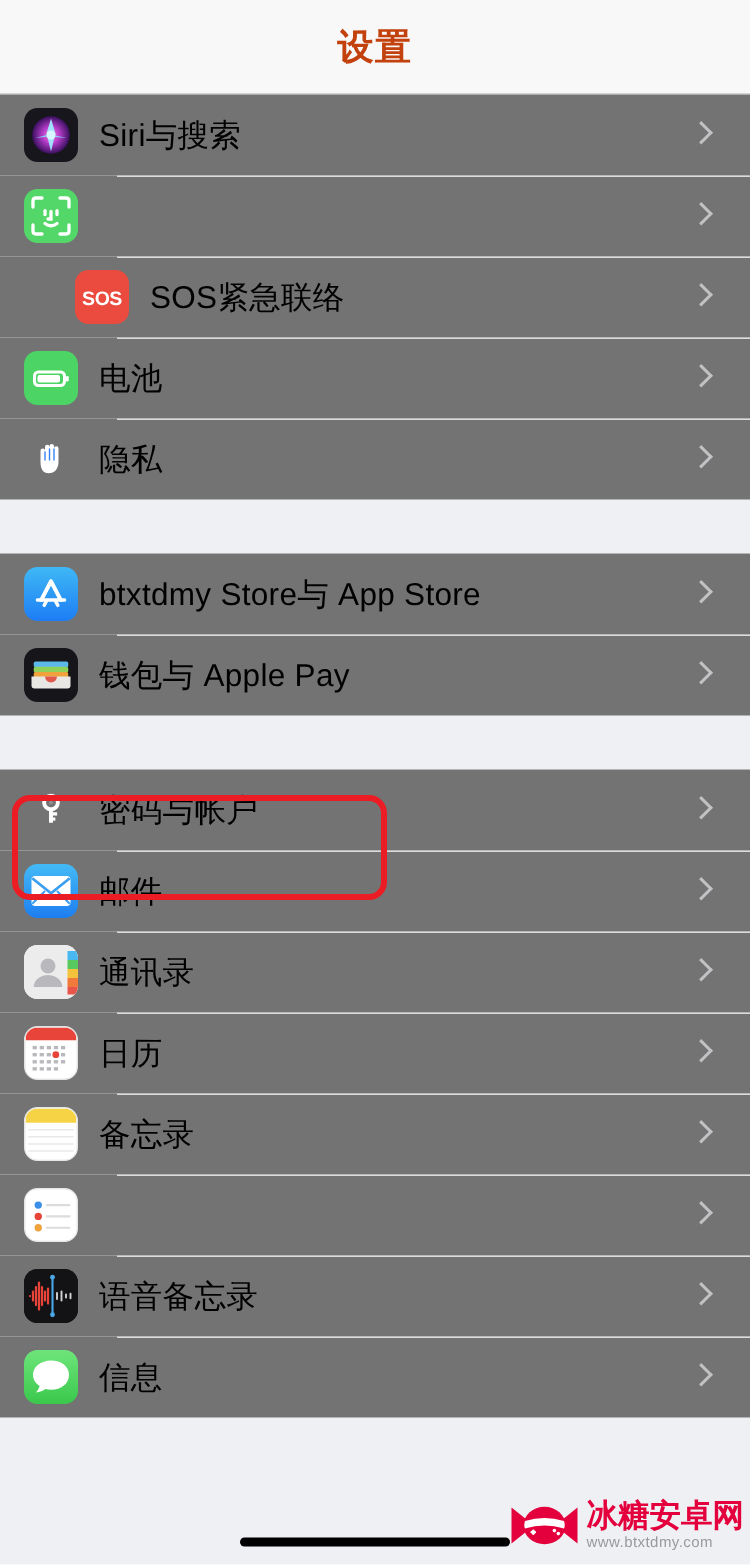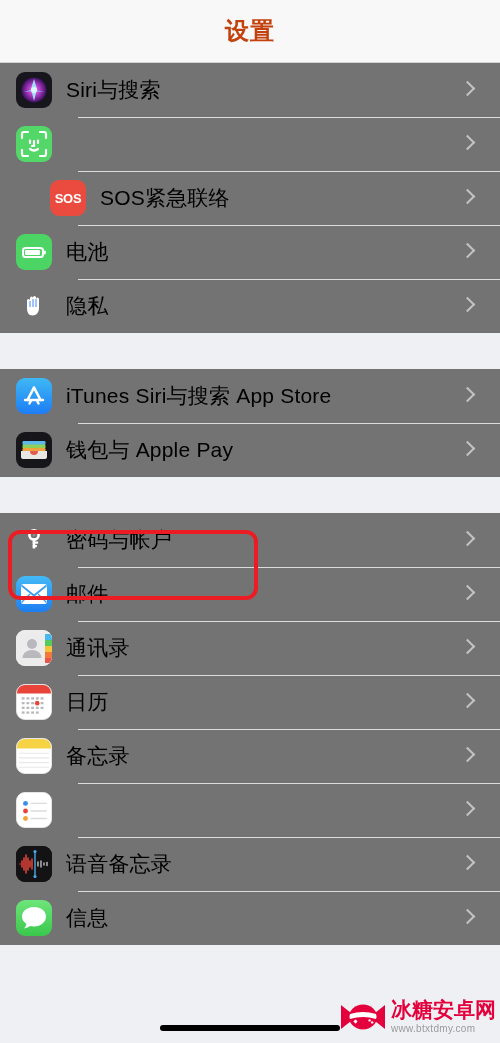--- a/index.html
+++ b/index.html
@@ -199,21 +199,21 @@
       <div class="group">
         <div class="row">
           <span class="icon ic-appstore">
             <svg width="28" height="28" viewBox="0 0 28 28">
               <path d="M14 5.5 L20.5 18 M14 5.5 L7.5 18" stroke="#fff" stroke-width="2.6" stroke-linecap="round" fill="none"></path>
               <path d="M5 18 H23" stroke="#fff" stroke-width="2.4" stroke-linecap="round"></path>
               <path d="M9.5 21.5 L10.8 19" stroke="#fff" stroke-width="2.4" stroke-linecap="round"></path>
               <path d="M18.5 21.5 L17.2 19" stroke="#fff" stroke-width="2.4" stroke-linecap="round"></path>
             </svg>
           </span>
-          <span class="row-label">iTunes Siri与搜索 App Store</span>
+          <span class="row-label">btxtdmy Store与 App Store</span>
           <span class="chevron"></span>
         </div>
         <div class="row">
           <span class="icon ic-wallet">
             <svg width="30" height="26" viewBox="0 0 30 26">
               <rect x="3.5" y="4" width="23" height="4" rx="1.2" fill="#5bb8e8"></rect>
               <rect x="3.5" y="7.5" width="23" height="4" rx="1.2" fill="#8ed05a"></rect>
               <rect x="3.5" y="11" width="23" height="4" rx="1.2" fill="#f0a33c"></rect>
               <path d="M2 14 h26 v6 a2 2 0 0 1 -2 2 H4 a2 2 0 0 1 -2 -2 Z" fill="#e9e7e4"></path>
               <path d="M11 14 h8 a4 4 0 0 1 -8 0 Z" fill="#e05a4e"></path>

